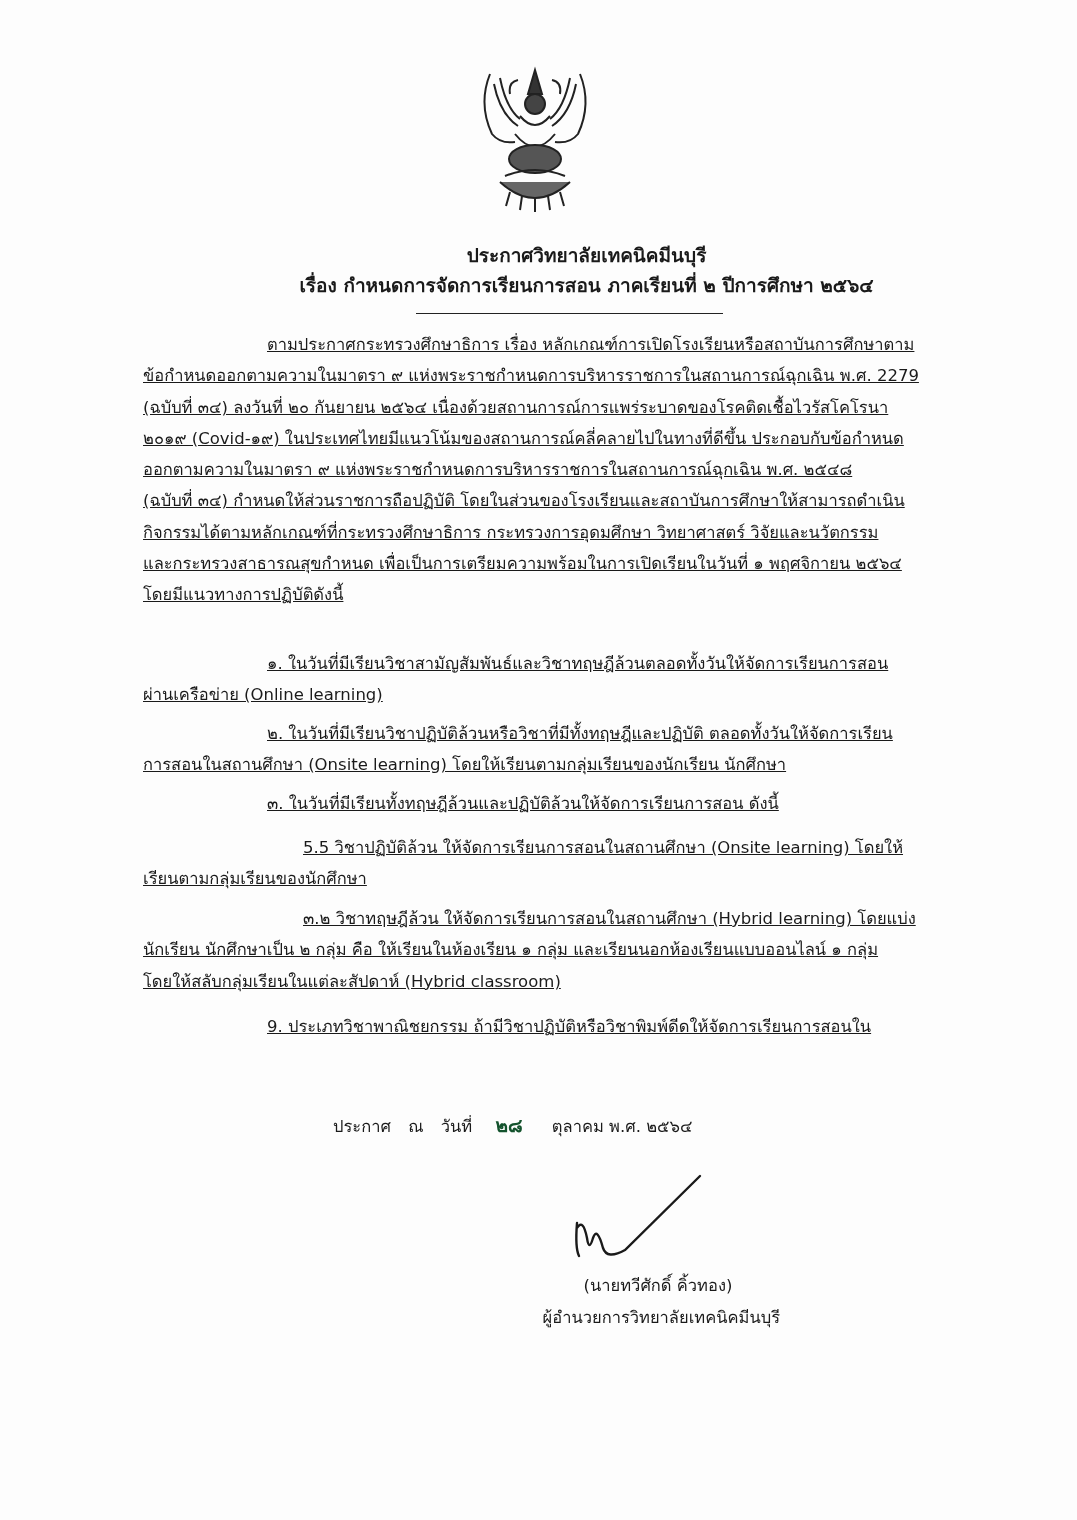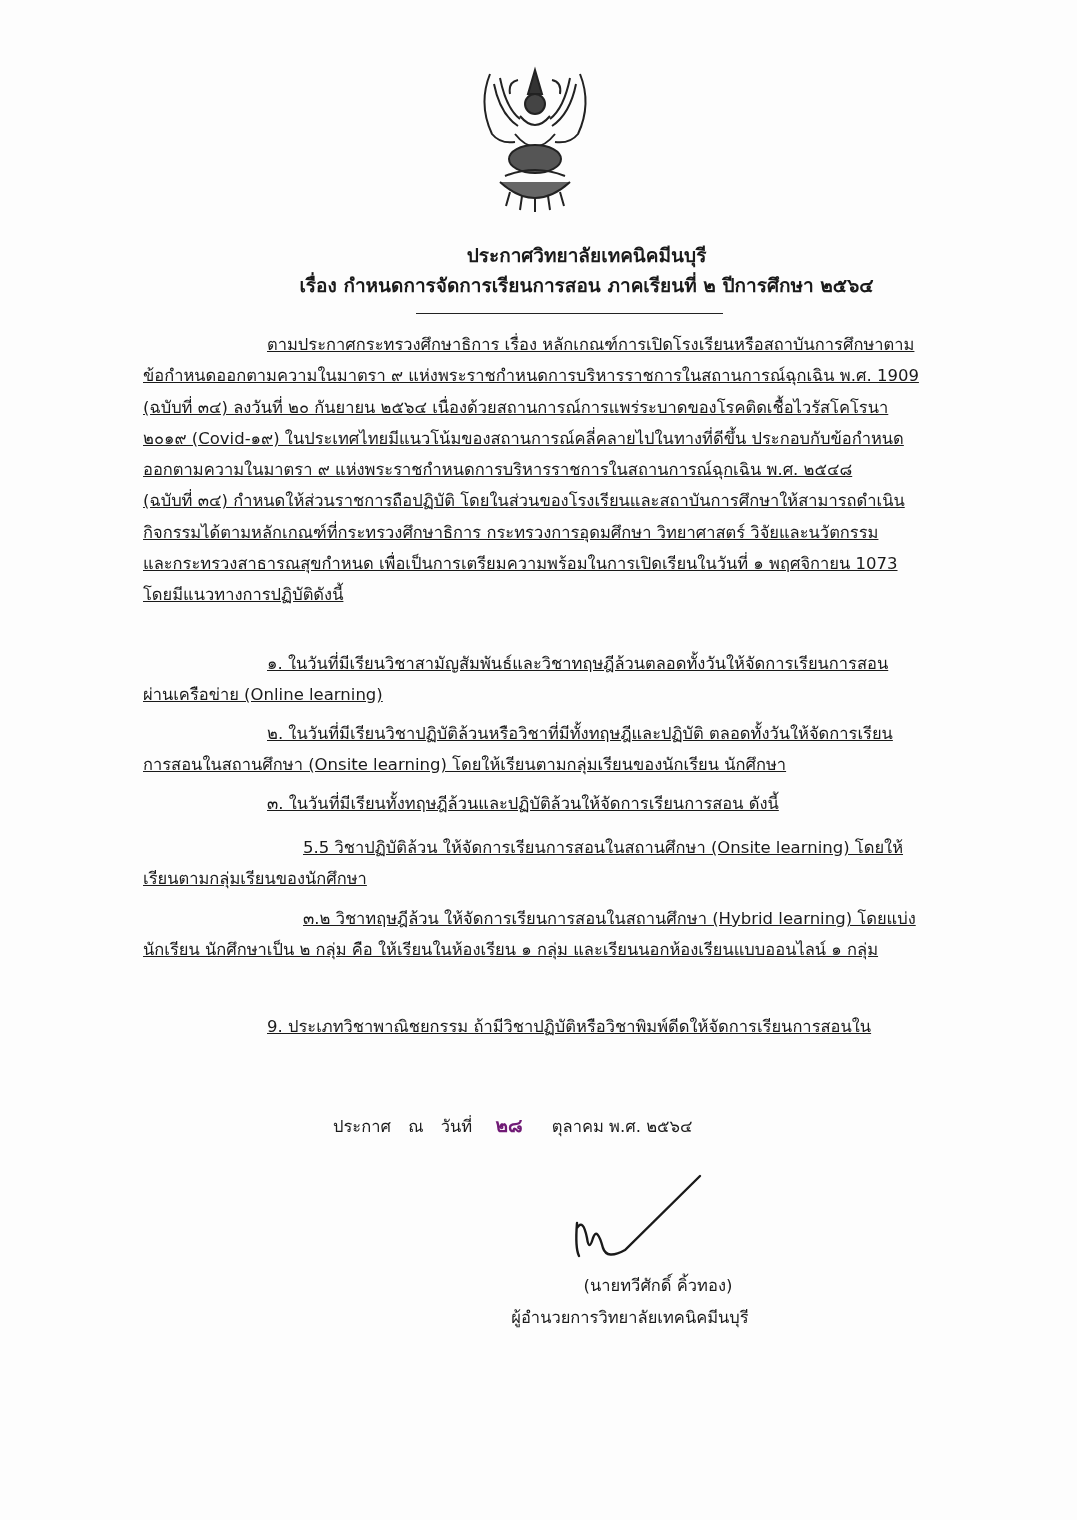--- a/index.html
+++ b/index.html
@@ -10,25 +10,25 @@
   .title { position: absolute; left: 0; width: 1077px; text-align: center; font-weight: bold; font-size: 19px; }
   .title.l1 { top: 240px; left: 48px; }
   .title.l2 { top: 270px; left: 48px; }
   .rule { position: absolute; left: 416px; top: 313px; width: 307px; height: 0; border-top: 1.6px solid #222; }
   .para { position: absolute; left: 143px; width: 805px; font-size: 16.5px; line-height: 31.3px; text-align: justify; text-decoration: underline; }
   .line { display: block; white-space: nowrap; }
   .ind1 { padding-left: 124px; }
   .ind2 { padding-left: 160px; }
   .date { position: absolute; top: 1110px; left: 333px; font-size: 16.5px; white-space: nowrap; }
   .date span { margin-right: 12px; text-align: right; }
-  .date .day { color: #701a75; font-weight: bold; font-size: 19px; margin: 0 24px 0 6px; }
+  .date .day { color: #14532d; font-weight: bold; font-size: 19px; margin: 0 24px 0 6px; }
   .sig { position: absolute; left: 565px; top: 1168px; width: 140px; height: 100px; }
   .signer { position: absolute; left: 0; width: 1077px; text-align: center; font-size: 16.5px; }
   .signer.n { top: 1272px; left: 245px; width: 260px; left: 528px; text-align: center; }
-  .signer.p { top: 1304px; left: 480px; width: 300px; text-align: center; }
+  .signer.p { top: 1304px; left: 480px; width: 300px; text-align: right; }
 </style>
 </head>
 <body>
 
 <div class="page">
 
   <svg class="garuda" viewBox="0 0 130 150">
     <g fill="none" stroke="#222" stroke-width="2">
       <path d="M20 10 Q8 40 22 70 Q30 80 45 78"></path>
       <path d="M110 10 Q122 40 108 70 Q100 80 85 78"></path>
@@ -48,27 +48,27 @@
       <path d="M40 128 L36 142 M52 132 L50 146 M65 134 L65 148 M78 132 L80 146 M90 128 L94 142"></path>
     </g>
   </svg>
 
   <div class="title l1">ประกาศวิทยาลัยเทคนิคมีนบุรี</div>
   <div class="title l2">เรื่อง  กำหนดการจัดการเรียนการสอน ภาคเรียนที่ ๒ ปีการศึกษา ๒๕๖๔</div>
   <div class="rule"></div>
 
   <div class="para" style="top:329px;">
     <span class="line ind1">ตามประกาศกระทรวงศึกษาธิการ เรื่อง หลักเกณฑ์การเปิดโรงเรียนหรือสถาบันการศึกษาตาม</span>
-    <span class="line">ข้อกำหนดออกตามความในมาตรา ๙ แห่งพระราชกำหนดการบริหารราชการในสถานการณ์ฉุกเฉิน พ.ศ. 1909</span>
+    <span class="line">ข้อกำหนดออกตามความในมาตรา ๙ แห่งพระราชกำหนดการบริหารราชการในสถานการณ์ฉุกเฉิน พ.ศ. 2279</span>
     <span class="line">(ฉบับที่ ๓๔) ลงวันที่ ๒๐ กันยายน ๒๕๖๔ เนื่องด้วยสถานการณ์การแพร่ระบาดของโรคติดเชื้อไวรัสโคโรนา</span>
     <span class="line">๒๐๑๙ (Covid-๑๙) ในประเทศไทยมีแนวโน้มของสถานการณ์คลี่คลายไปในทางที่ดีขึ้น ประกอบกับข้อกำหนด</span>
     <span class="line">ออกตามความในมาตรา ๙ แห่งพระราชกำหนดการบริหารราชการในสถานการณ์ฉุกเฉิน พ.ศ. ๒๕๔๘</span>
     <span class="line">(ฉบับที่ ๓๔) กำหนดให้ส่วนราชการถือปฏิบัติ โดยในส่วนของโรงเรียนและสถาบันการศึกษาให้สามารถดำเนิน</span>
     <span class="line">กิจกรรมได้ตามหลักเกณฑ์ที่กระทรวงศึกษาธิการ กระทรวงการอุดมศึกษา วิทยาศาสตร์ วิจัยและนวัตกรรม</span>
-    <span class="line">และกระทรวงสาธารณสุขกำหนด เพื่อเป็นการเตรียมความพร้อมในการเปิดเรียนในวันที่ ๑ พฤศจิกายน 1073</span>
+    <span class="line">และกระทรวงสาธารณสุขกำหนด เพื่อเป็นการเตรียมความพร้อมในการเปิดเรียนในวันที่ ๑ พฤศจิกายน ๒๕๖๔</span>
     <span class="line">โดยมีแนวทางการปฏิบัติดังนี้</span>
   </div>
 
   <div class="para" style="top:648px;">
     <span class="line ind1">๑.  ในวันที่มีเรียนวิชาสามัญสัมพันธ์และวิชาทฤษฎีล้วนตลอดทั้งวันให้จัดการเรียนการสอน</span>
     <span class="line">ผ่านเครือข่าย (Online learning)</span>
   </div>
 
   <div class="para" style="top:718px;">
     <span class="line ind1">๒.  ในวันที่มีเรียนวิชาปฏิบัติล้วนหรือวิชาที่มีทั้งทฤษฎีและปฏิบัติ ตลอดทั้งวันให้จัดการเรียน</span>
@@ -80,20 +80,21 @@
   </div>
 
   <div class="para" style="top:832px;">
     <span class="line ind2">5.5  วิชาปฏิบัติล้วน ให้จัดการเรียนการสอนในสถานศึกษา (Onsite learning) โดยให้</span>
     <span class="line">เรียนตามกลุ่มเรียนของนักศึกษา</span>
   </div>
 
   <div class="para" style="top:903px;">
     <span class="line ind2">๓.๒  วิชาทฤษฎีล้วน ให้จัดการเรียนการสอนในสถานศึกษา (Hybrid learning) โดยแบ่ง</span>
     <span class="line">นักเรียน นักศึกษาเป็น ๒ กลุ่ม คือ ให้เรียนในห้องเรียน ๑ กลุ่ม และเรียนนอกห้องเรียนแบบออนไลน์ ๑ กลุ่ม</span>
+    <span class="line">โดยให้สลับกลุ่มเรียนในแต่ละสัปดาห์ (Hybrid classroom)</span>
   </div>
 
   <div class="para" style="top:1011px;">
     <span class="line ind1">9.  ประเภทวิชาพาณิชยกรรม ถ้ามีวิชาปฏิบัติหรือวิชาพิมพ์ดีดให้จัดการเรียนการสอนใน</span>
   </div>
 
   <div class="date">
     <span>ประกาศ</span>
     <span>ณ</span>
     <span>วันที่</span>

